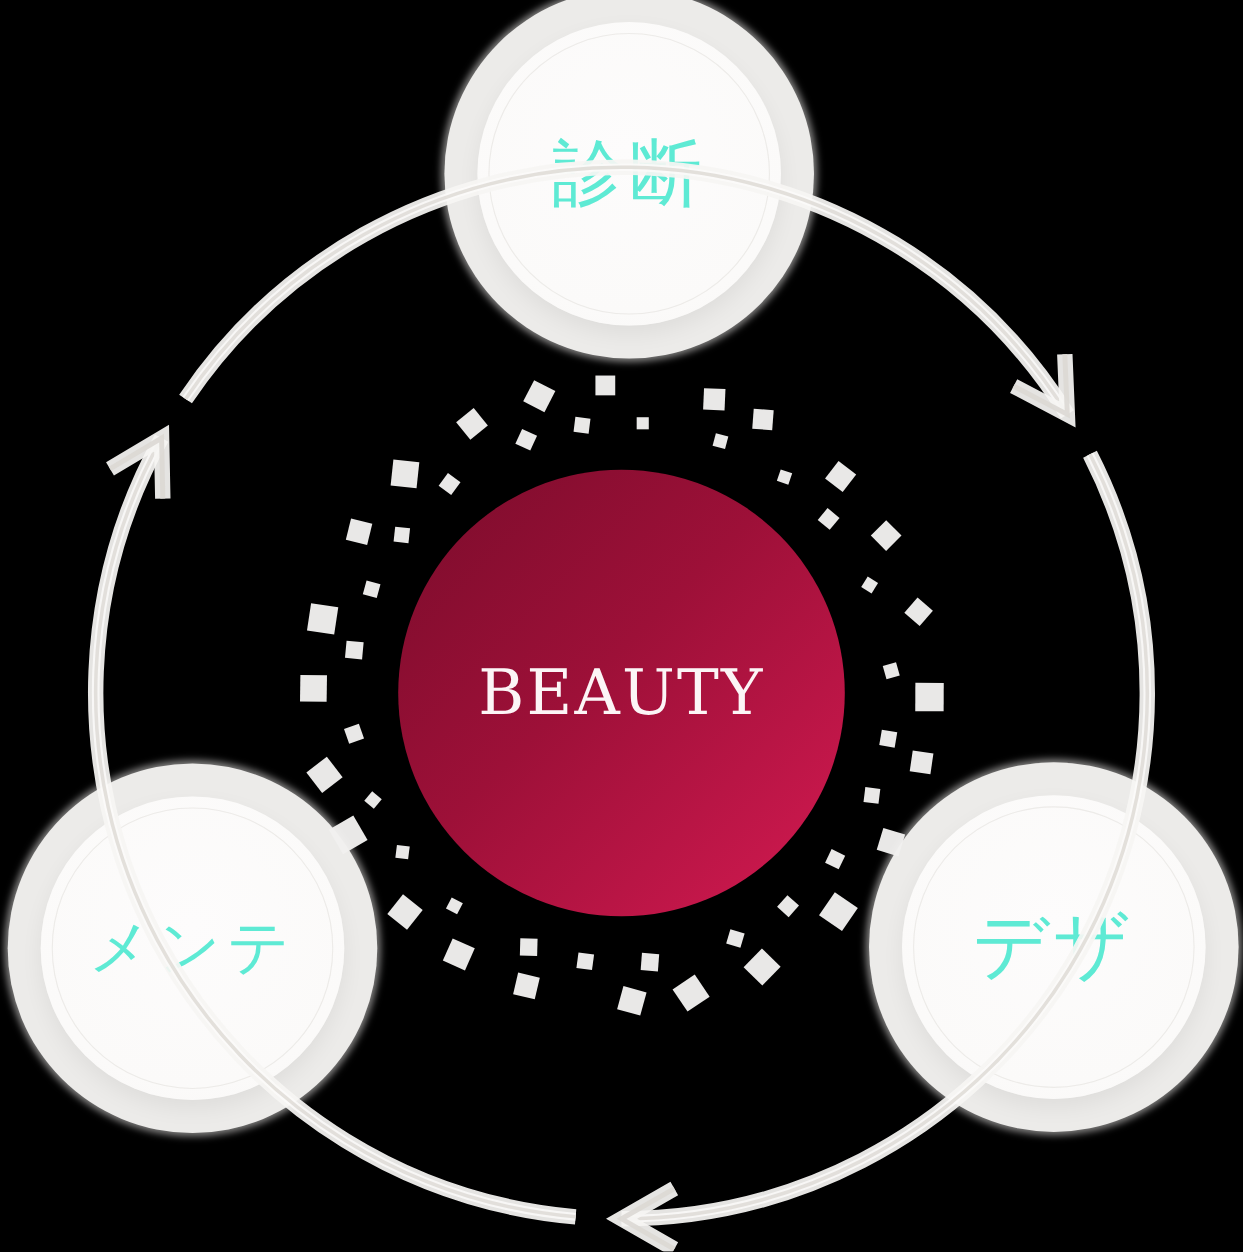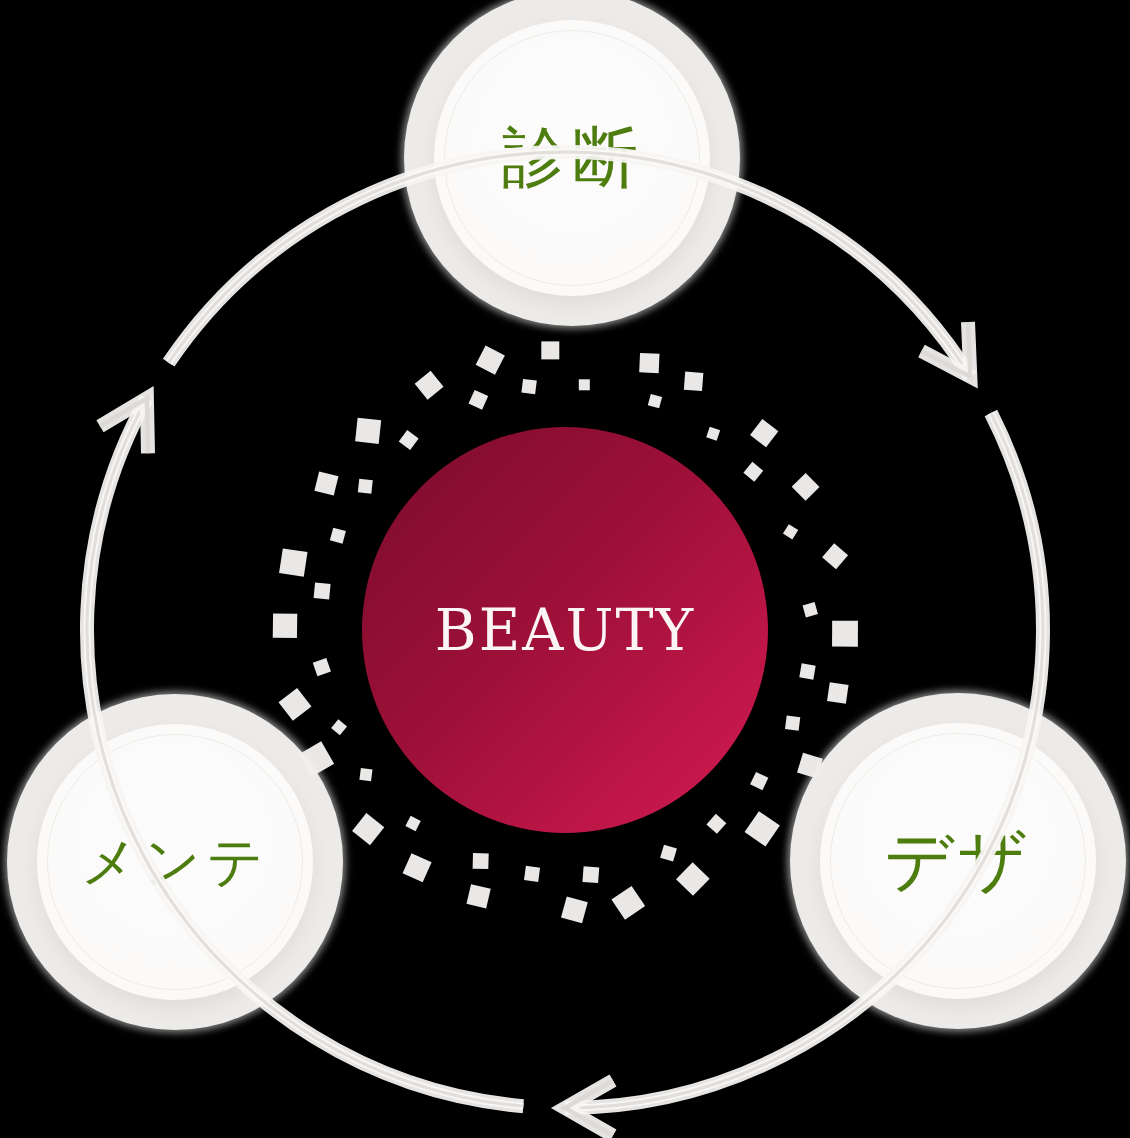--- a/index.html
+++ b/index.html
@@ -21,21 +21,21 @@
     background:radial-gradient(circle at 50% 42%, #fdfcfc 0%, #fbfaf9 70%, #f7f6f5 100%);
     box-shadow:0 8px 20px rgba(0,0,0,.06);
   }
   .node .disc::after{
     content:"";position:absolute;inset:10px;border-radius:50%;
     border:1px solid rgba(186,180,175,.22);
   }
   .node .label{
     position:absolute;inset:0;display:flex;flex-direction:row;
     align-items:center;justify-content:center;
-    color:#4d7c0f;text-align:center;
+    color:#5eead4;text-align:center;
   }
   .node .label span{display:block;white-space:nowrap;}
   .node-top{left:404px;top:-10px;width:336px;height:336px;}
   .node-top .label{font-size:66px;letter-spacing:.06em;}
   .node-right{left:790px;top:693px;width:336px;height:336px;}
   .node-right .label{font-size:68px;line-height:1.08;letter-spacing:.06em;}
   .node-left{left:7px;top:694px;width:336px;height:336px;}
   .node-left .label{font-size:56px;line-height:1.1;letter-spacing:.1em;}
   
   .center-circle{

